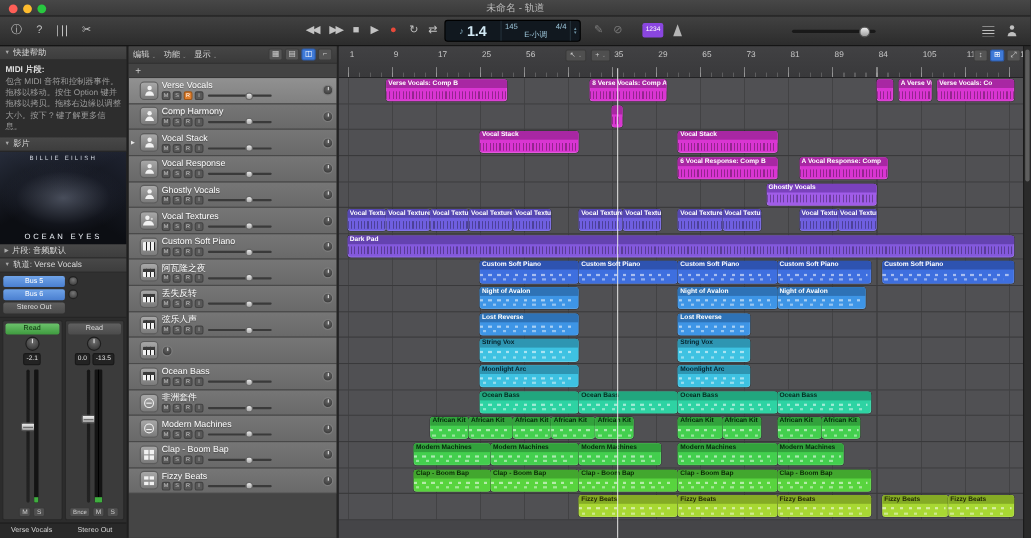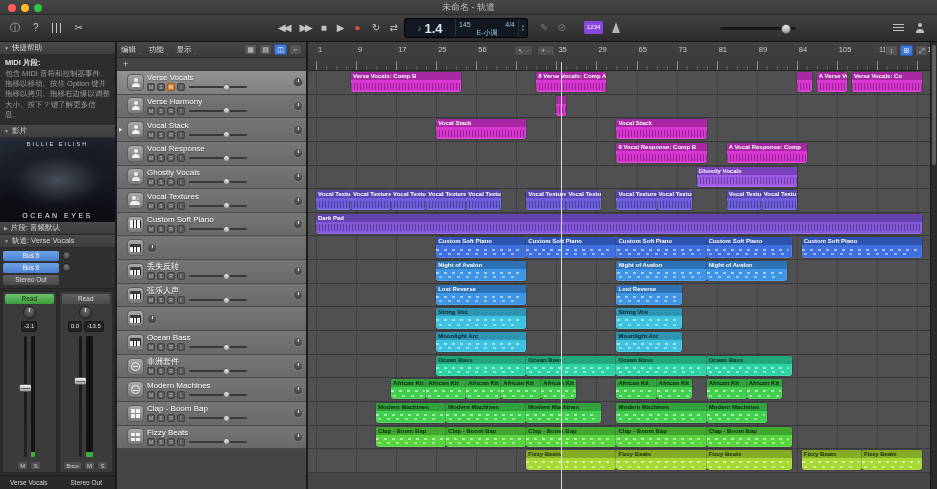--- a/index.html
+++ b/index.html
@@ -323,21 +323,21 @@
           </div>
         </div>
         <span class="pan"></span>
       </div>
       <div class="track-row">
         <span class="disc" style="visibility:hidden">▶</span>
         <span class="avatar">
           <span class="ticon icon-person"></span>
         </span>
         <div class="tmain">
-          <div class="tname">Verse Harmony</div>
+          <div class="tname">Comp Harmony</div>
           <div class="tctrls">
             <span class="tbtn">M</span>
             <span class="tbtn">S</span>
             <span class="tbtn">R</span>
             <span class="tbtn">I</span>
             <span class="tslider">
               <span class="tknob"></span>
             </span>
           </div>
         </div>
@@ -436,20 +436,32 @@
             </span>
           </div>
         </div>
         <span class="pan"></span>
       </div>
       <div class="track-row">
         <span class="disc" style="visibility:hidden">▶</span>
         <span class="avatar">
           <span class="ticon icon-keys"></span>
         </span>
+        <div class="tmain">
+          <div class="tname">阿瓦隆之夜</div>
+          <div class="tctrls">
+            <span class="tbtn">M</span>
+            <span class="tbtn">S</span>
+            <span class="tbtn">R</span>
+            <span class="tbtn">I</span>
+            <span class="tslider">
+              <span class="tknob"></span>
+            </span>
+          </div>
+        </div>
         <span class="pan"></span>
       </div>
       <div class="track-row">
         <span class="disc" style="visibility:hidden">▶</span>
         <span class="avatar">
           <span class="ticon icon-keys"></span>
         </span>
         <div class="tmain">
           <div class="tname">丢失反转</div>
           <div class="tctrls">

